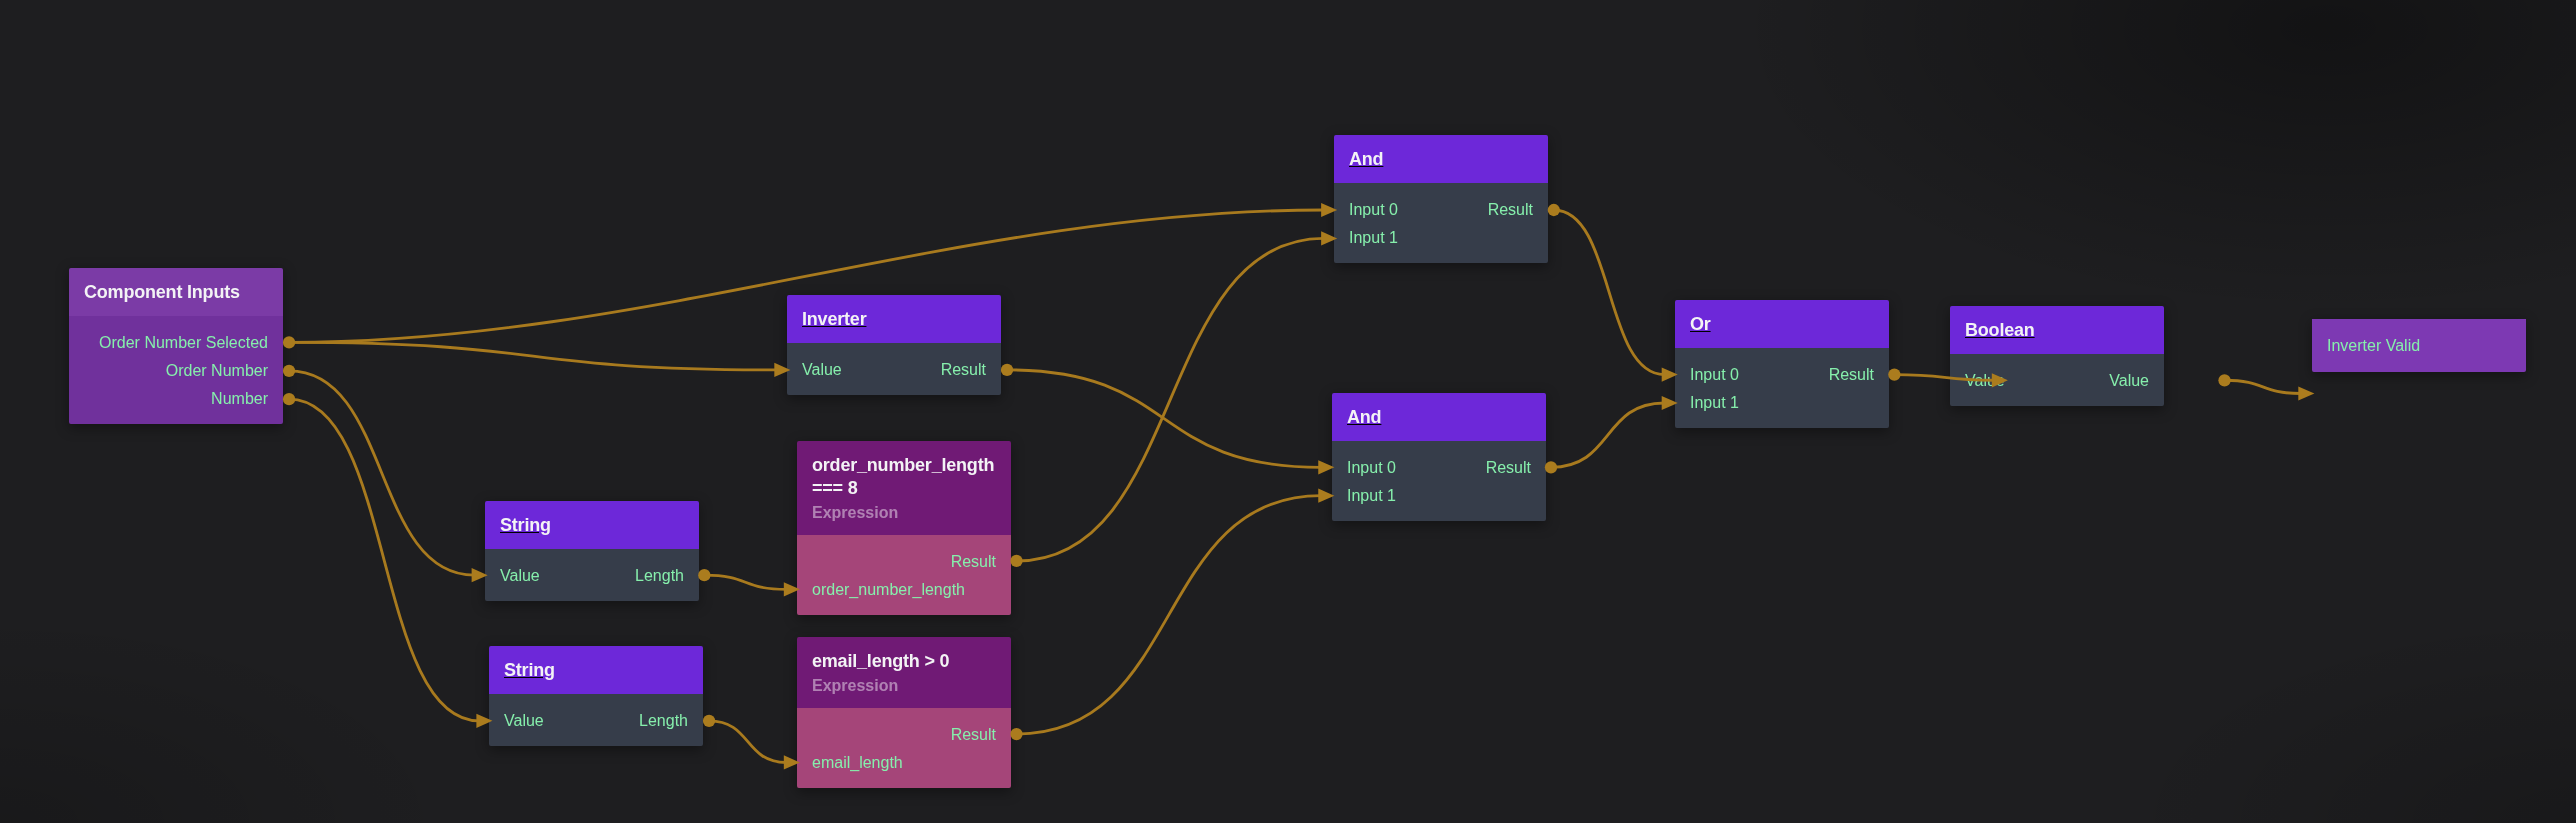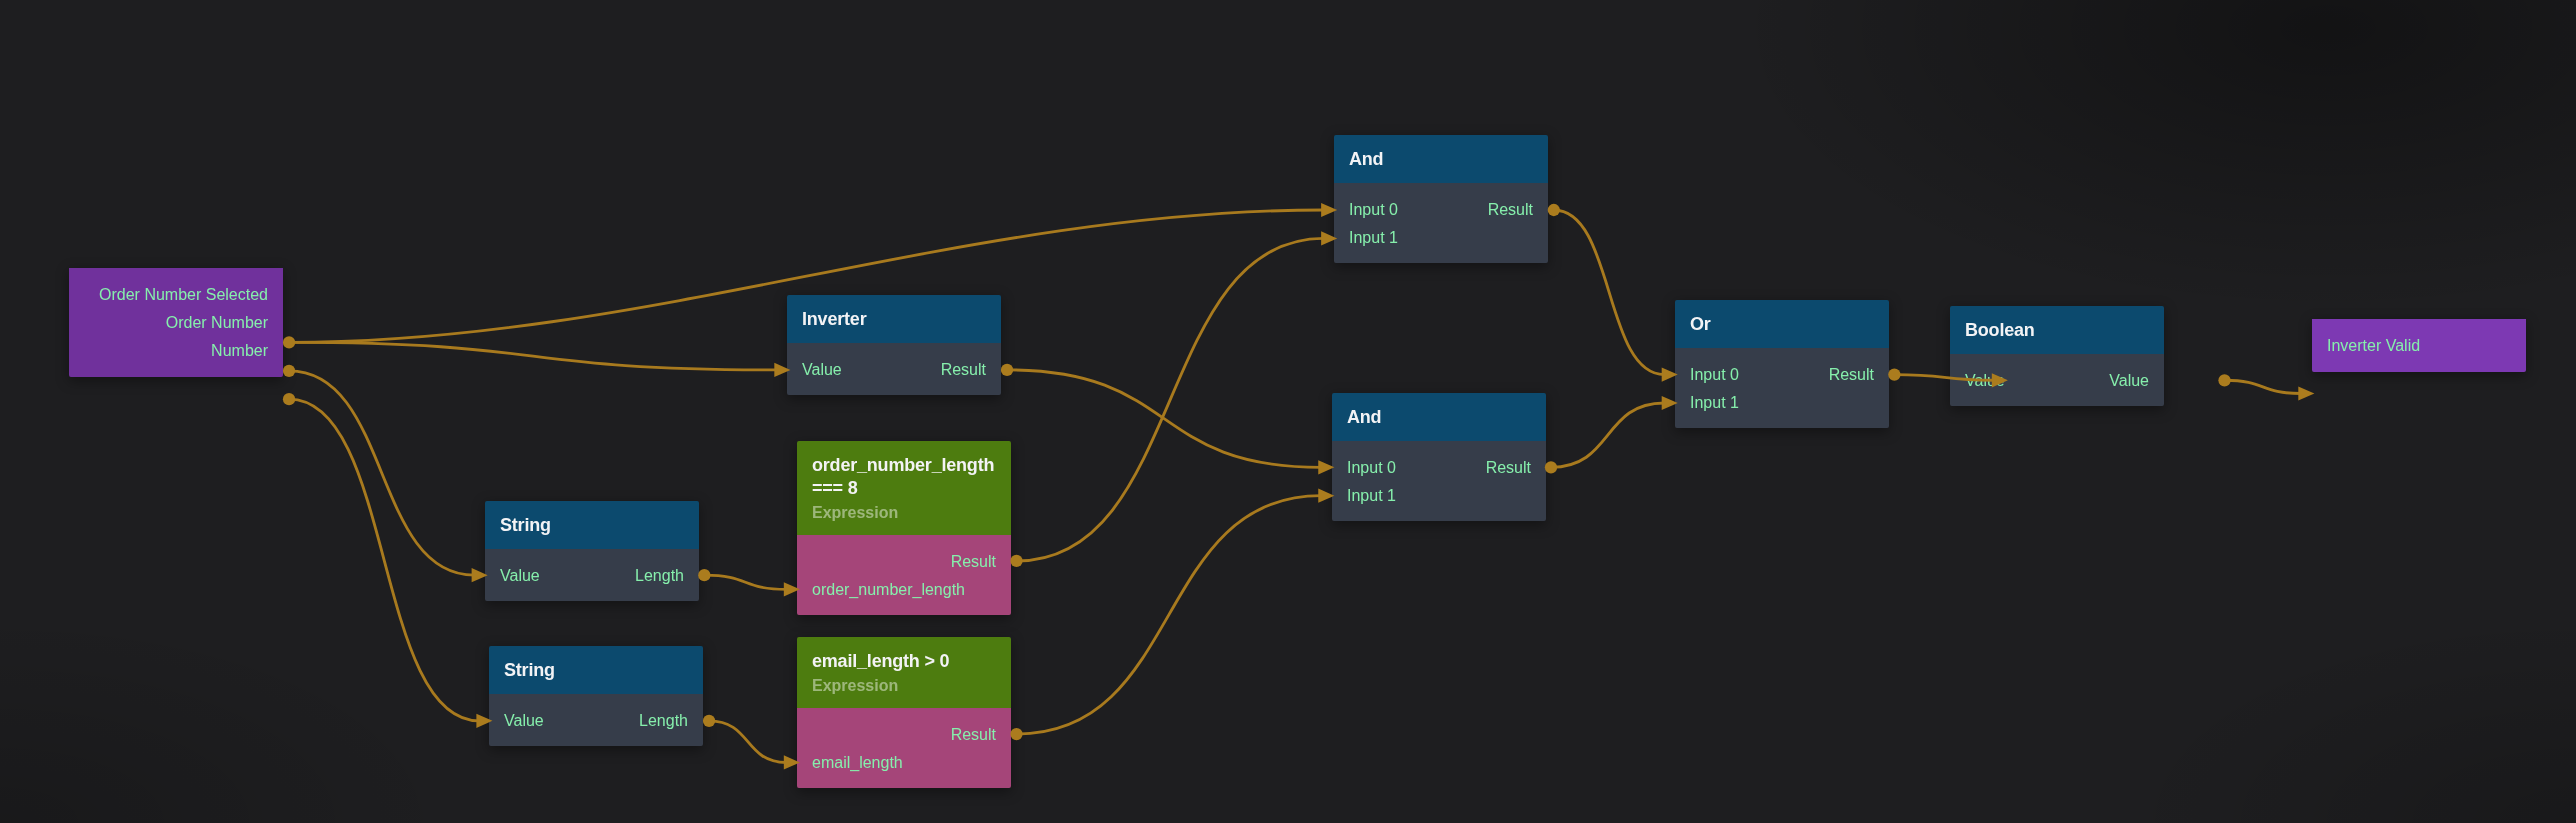--- a/index.html
+++ b/index.html
@@ -34,37 +34,40 @@
   }
   .body{padding:13.2px 0 11.4px;border-radius:0 0 1.9px 1.9px;}
   .row{
     height:28px;display:flex;align-items:center;justify-content:space-between;
     padding:0 15px;
   }
   .row.only-out{justify-content:flex-end;}
   .row.only-in{justify-content:flex-start;}
   .plabel{font-size:16px;color:#86efac;font-weight:400;}
   
-  .dark .hdr{background:#0c4a6e;}
+  .dark .hdr{background:#6d28d9;text-decoration:underline;}
   .dark .body{background:#363d4a;}
   .purple-in .hdr{background:#7b3ba6;}
   .purple-in .body{background:#70319c;}
   .purple-out .hdr{background:#7633a6;}
   .purple-out .body{background:#7d39b3;}
-  .pink .hdr{background:#4d7c0f;}
+  .pink .hdr{background:#701a75;}
   .pink .body{background:#a54579;}
 </style>
 </head>
 <body>
 
 <div id="vignette"></div>
 
 <div id="canvas">
 
   <div class="node purple-in" style="left:69px;top:268px">
+    <div class="hdr">
+      <span class="title">Component Inputs</span>
+    </div>
     <div class="body">
       <div class="row only-out">
         <span class="plabel">Order Number Selected</span>
       </div>
       <div class="row only-out">
         <span class="plabel">Order Number</span>
       </div>
       <div class="row only-out">
         <span class="plabel">Number</span>
       </div>

